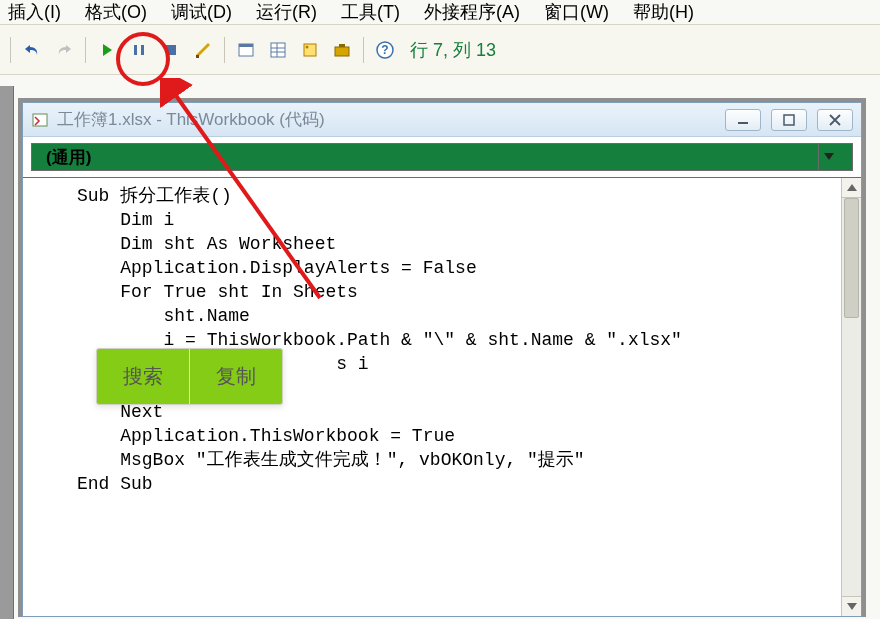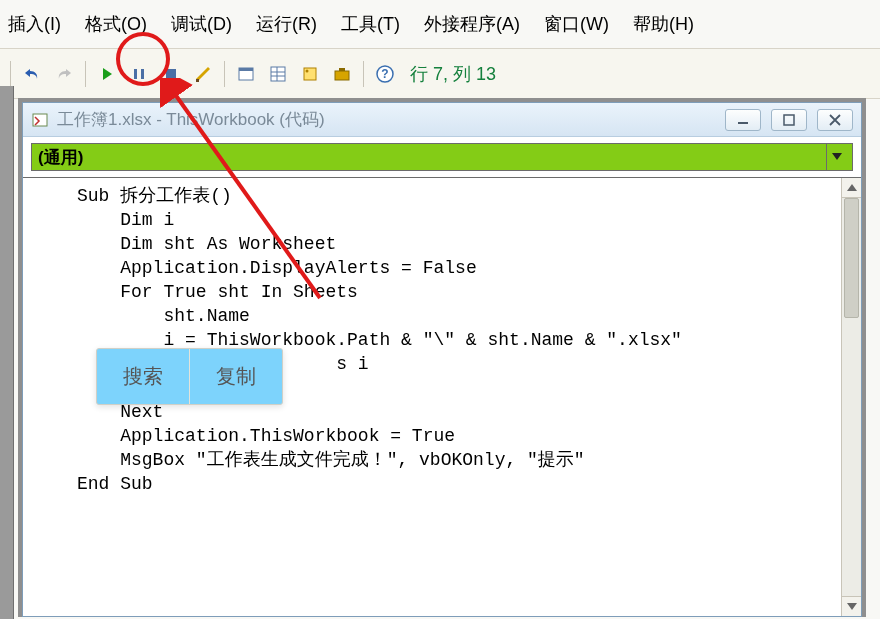--- a/index.html
+++ b/index.html
@@ -8,21 +8,21 @@
     font-family: "Microsoft YaHei", "SimSun", sans-serif;
     background: #f8f8f5;
     width: 880px;
     height: 619px;
     overflow: hidden;
     position: relative;
   }
   .menubar {
     display: flex;
     gap: 24px;
-    padding: 12px 8px;
+    padding: 0 8px;
     font-size: 18px;
     background: #f8f8f5;
     border-bottom: 1px solid #d8d4c8;
   }
   .menubar .item { cursor: default; }
   .toolbar {
     display: flex;
     align-items: center;
     gap: 6px;
     padding: 6px 8px;
@@ -98,23 +98,23 @@
     display: flex;
     gap: 8px;
     padding: 6px 8px;
     background: #fff;
   }
   .combo {
     flex: 1;
     display: flex;
     align-items: center;
     border: 1px solid #6b6b6b;
-    background: #84cc16;
+    background: #15803d;
     height: 28px;
-    padding: 0 6px;
+    padding: 0 14px;
     font-size: 17px;
     font-weight: 600;
     text-align: right;
   }
   .combo .arrow {
     width: 20px;
     display: flex;
     justify-content: center;
     align-items: center;
     border-left: 1px solid #6b6b6b;
@@ -157,21 +157,21 @@
   .sb-track { flex: 1; position: relative; }
   .sb-thumb {
     position: absolute; top: 0; left: 2px; right: 2px; height: 120px;
     background: #cfcfc6; border: 1px solid #b5b5aa; border-radius: 2px;
   }
   .context-popup {
     position: absolute;
     left: 96px;
     top: 348px;
     display: flex;
-    background: #7dd3fc;
+    background: #84cc16;
     border: 1px solid #d0d0c7;
     border-radius: 3px;
     box-shadow: 0 2px 6px rgba(0,0,0,.12);
     font-size: 20px;
   }
   .context-popup .btn {
     padding: 14px 26px;
     color: #555;
     cursor: pointer;
   }

